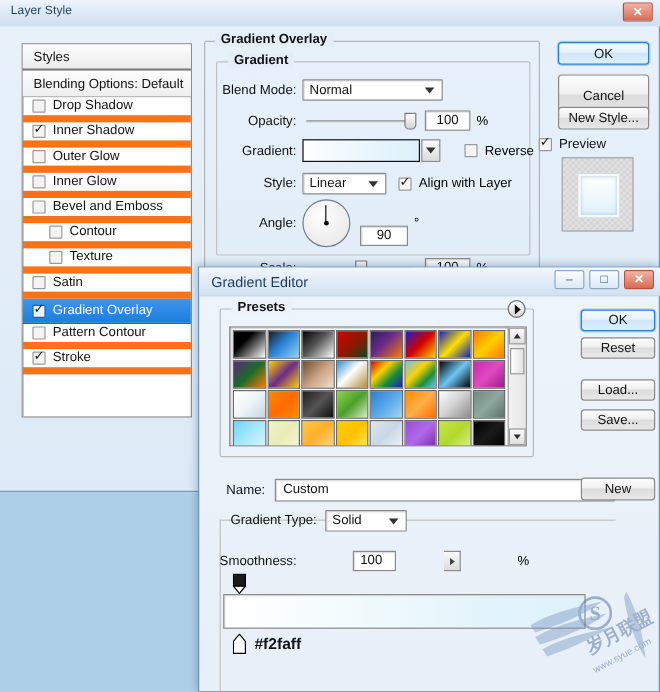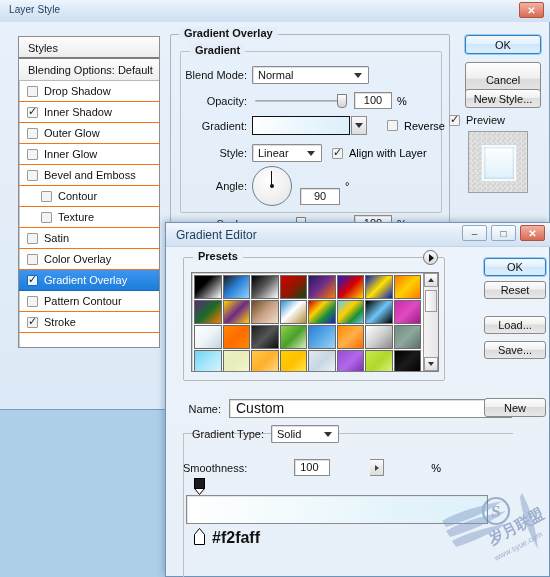--- a/index.html
+++ b/index.html
@@ -51,21 +51,21 @@
     background:linear-gradient(to bottom,#fdfdfd,#ececec);
     border-bottom:2px solid #7e7e7e; font-size:11px; color:#111;
   }
   .slist-sub{
     height:22px; line-height:22px; padding-left:9px;
     background:linear-gradient(to bottom,#fdfdfd,#eeeeee);
     border-bottom:1px solid #b9b9b9; font-size:11px; color:#111;
   }
   .srow{
     height:21px; line-height:21px; padding-left:8px;
-    border-bottom:1px solid #f97316;
+    border-bottom:6px solid #f97316;
     display:flex; align-items:center; font-size:11px; color:#111;
   }
   .srow.indent{ padding-left:22px; }
   .srow.sel{
     background:linear-gradient(to bottom,#3c96f0,#1d7ddb);
     color:#fff; border-bottom:1px solid #1668bd;
   }
   .cbx{
     width:11px; height:11px; border:1px solid #9a9a9a; background:#f4f4f4;
     margin-right:6px; display:inline-block; position:relative; flex:none;
@@ -237,21 +237,21 @@
   .sc-arrow.down i{ border-top:4px solid #333; }
   #sc-thumb{
     position:absolute; left:1px; top:17px; width:12px; height:22px;
     background:linear-gradient(to right,#ffffff,#e2e2e2);
     border:1px solid #9a9a9a;
   }
 
   #name-row{ position:absolute; left:17px; top:176px; display:flex; align-items:center; }
   #name-input{
     width:283px; height:19px; border:1px solid #8c8c8c; background:#fff;
-    font-size:14px; color:#111; padding-left:6px; line-height:17px;
+    font-size:11px; color:#111; padding-left:6px; line-height:17px;
     box-shadow:inset 1px 1px 0 #dedede;
   }
 
   #gt-group{
     position:absolute; left:17px; top:210px; width:330px; height:145px;
     border:1px solid #c0c0c0; border-top:1px solid #c0c0c0;
     border-right:none; border-bottom:none;
   }
   #gt-row{ position:absolute; left:26px; top:202px; display:flex; align-items:center; }
   #sm-row{ position:absolute; left:17px; top:236px; display:flex; align-items:center;gap:40px; }
@@ -262,21 +262,21 @@
     background:linear-gradient(to right,#ffffff 0%,#f0fafd 40%,#e2f3fb 75%,#dff2fb 100%);
     box-shadow:inset 1px 1px 0 #e4e4e4;
   }
   .stop-top{
     position:absolute; left:8px; top:-17px; width:11px; height:17px;
   }
   .stop-bottom{
     position:absolute; left:8px; top:33px; width:11px; height:17px;
   }
   #hex-label{
-    position:absolute; left:26px; top:34px; font-size:16px; color:#111; font-weight:bold;
+    position:absolute; left:26px; top:34px; font-size:13px; color:#111; font-weight:bold;
   }
 
   
   #watermark{
     position:absolute; right:2px; bottom:0px; width:112px; height:90px;
     opacity:.55; pointer-events:none;
   }
 </style>
 </head>
 <body>
@@ -316,24 +316,20 @@
           <span class="cbx"></span>
           <span>Contour</span>
         </div>
         <div class="srow indent">
           <span class="cbx"></span>
           <span>Texture</span>
         </div>
         <div class="srow">
           <span class="cbx"></span>
           <span>Satin</span>
-        </div>
-        <div class="srow">
-          <span class="cbx"></span>
-          <span>Color Overlay</span>
         </div>
         <div class="srow sel">
           <span class="cbx on"></span>
           <span>Gradient Overlay</span>
         </div>
         <div class="srow">
           <span class="cbx"></span>
           <span>Pattern Contour</span>
         </div>
         <div class="srow">

